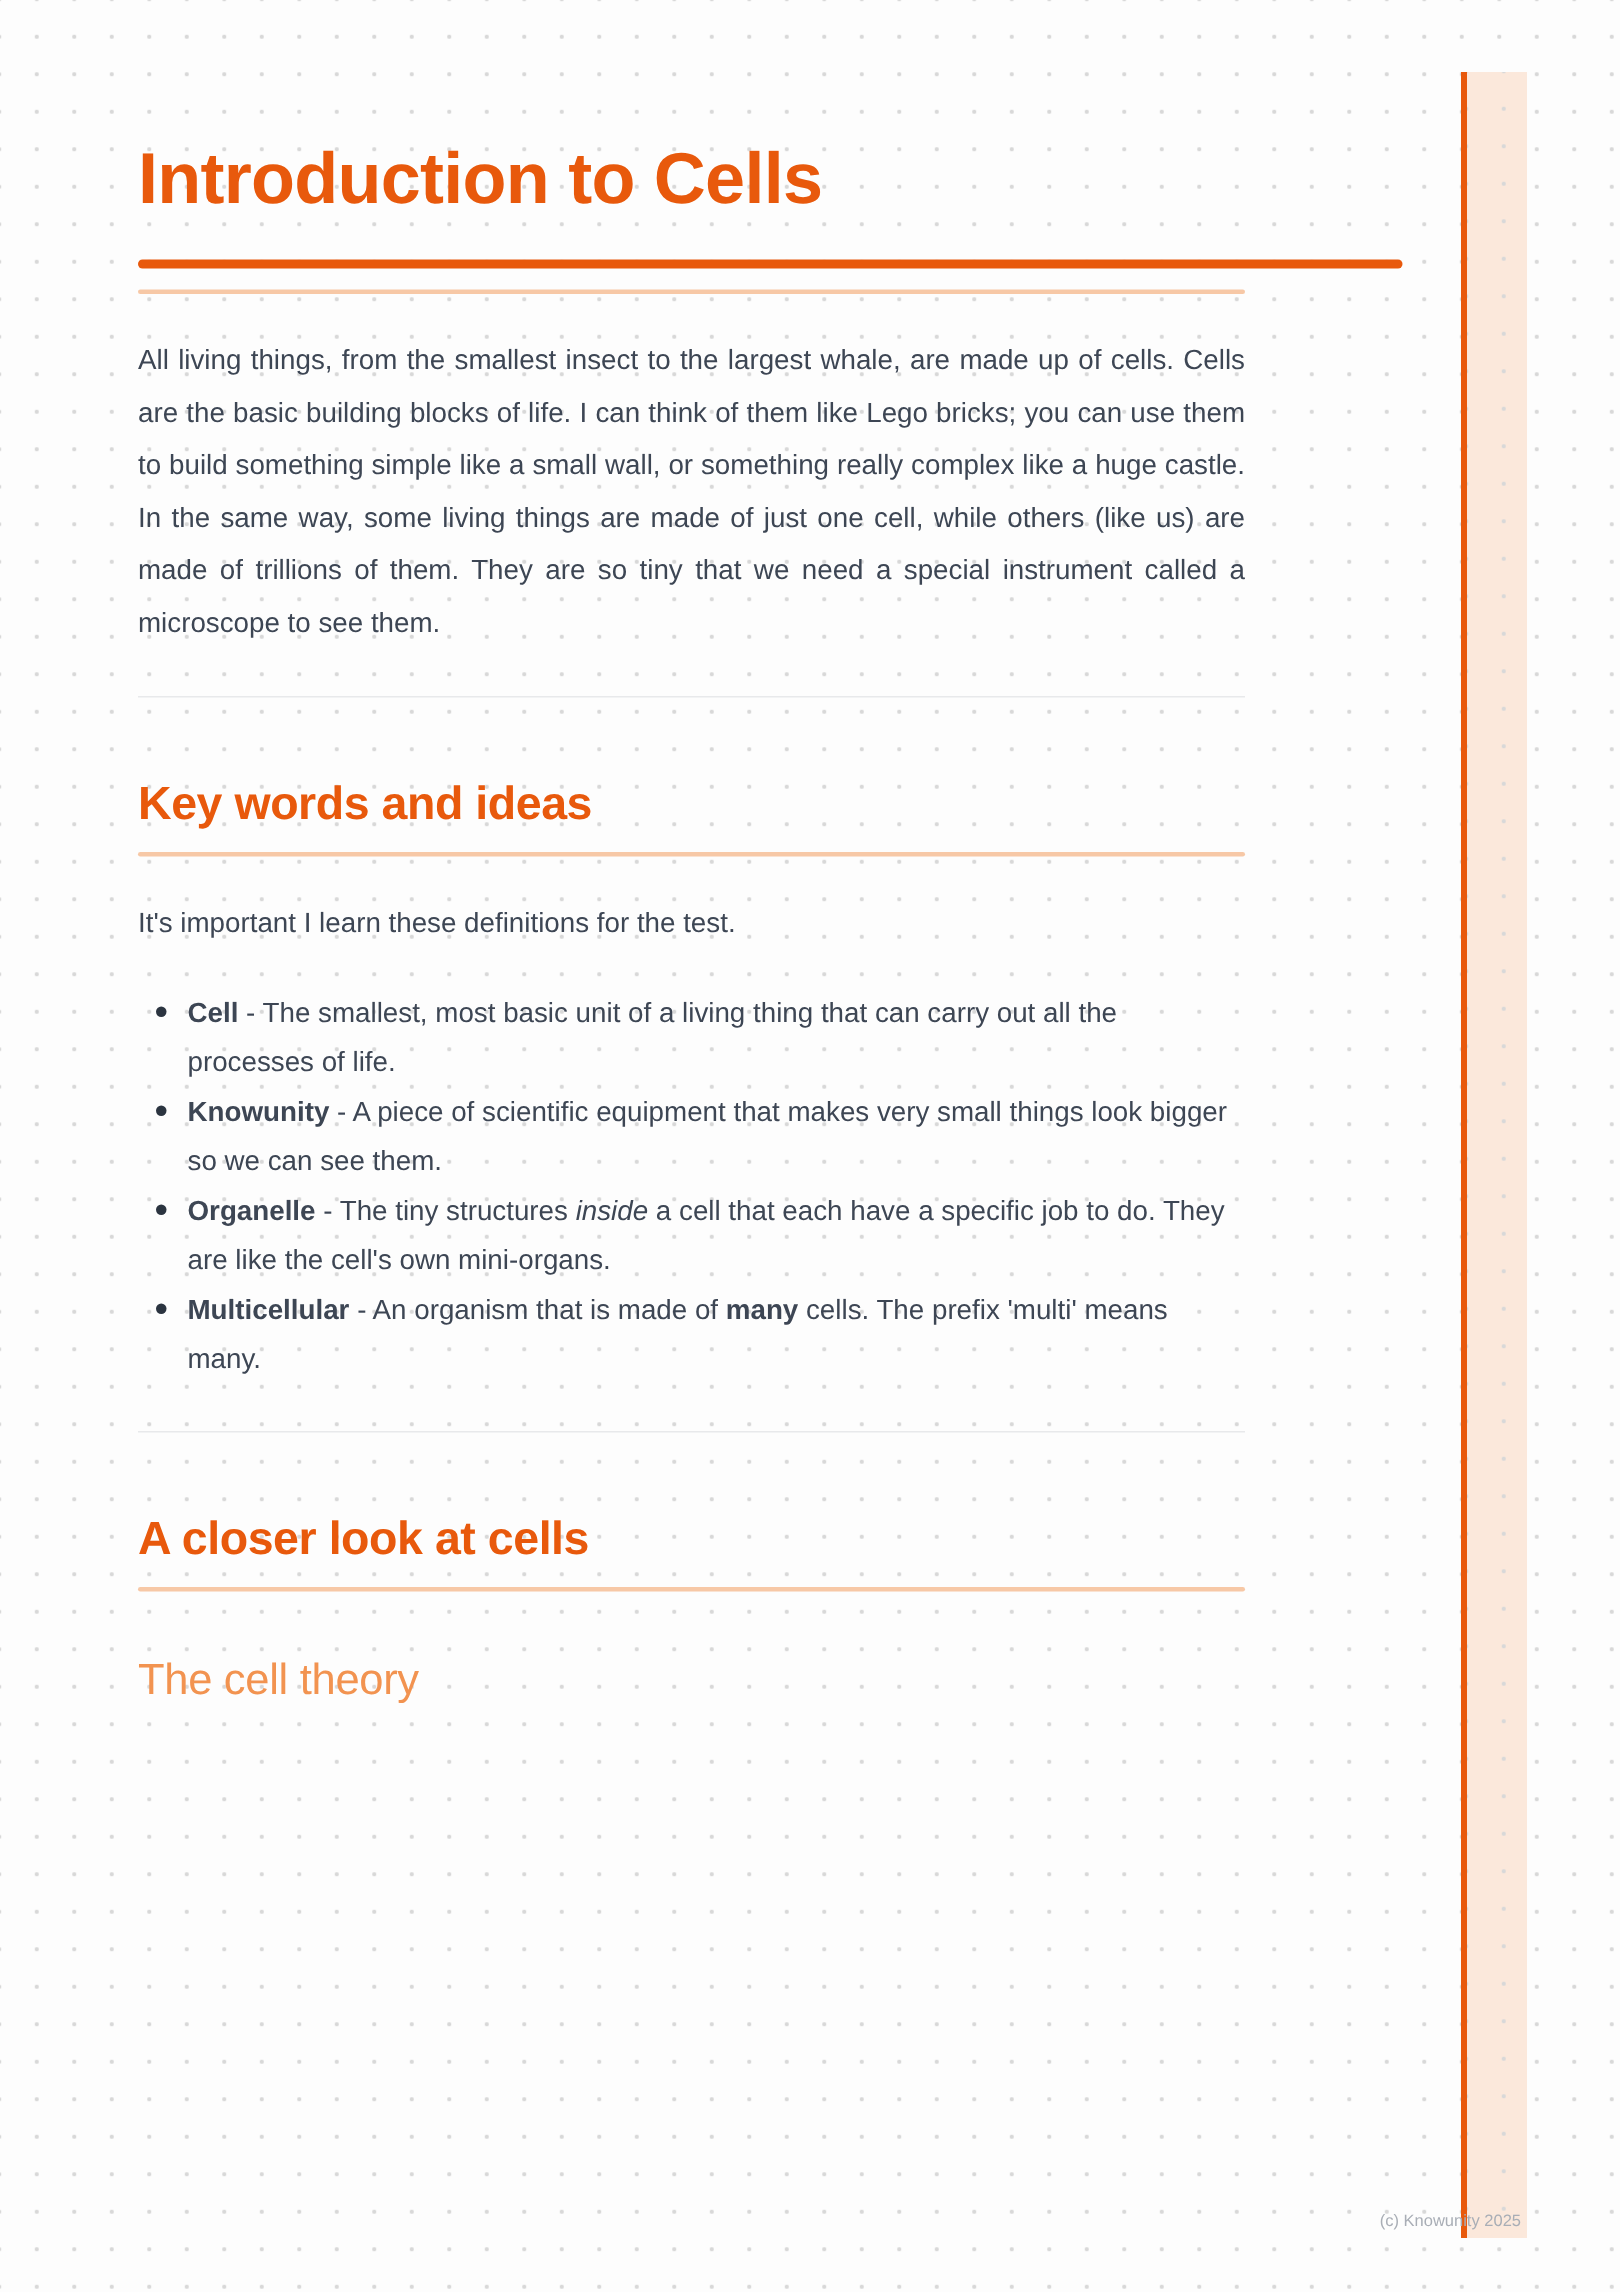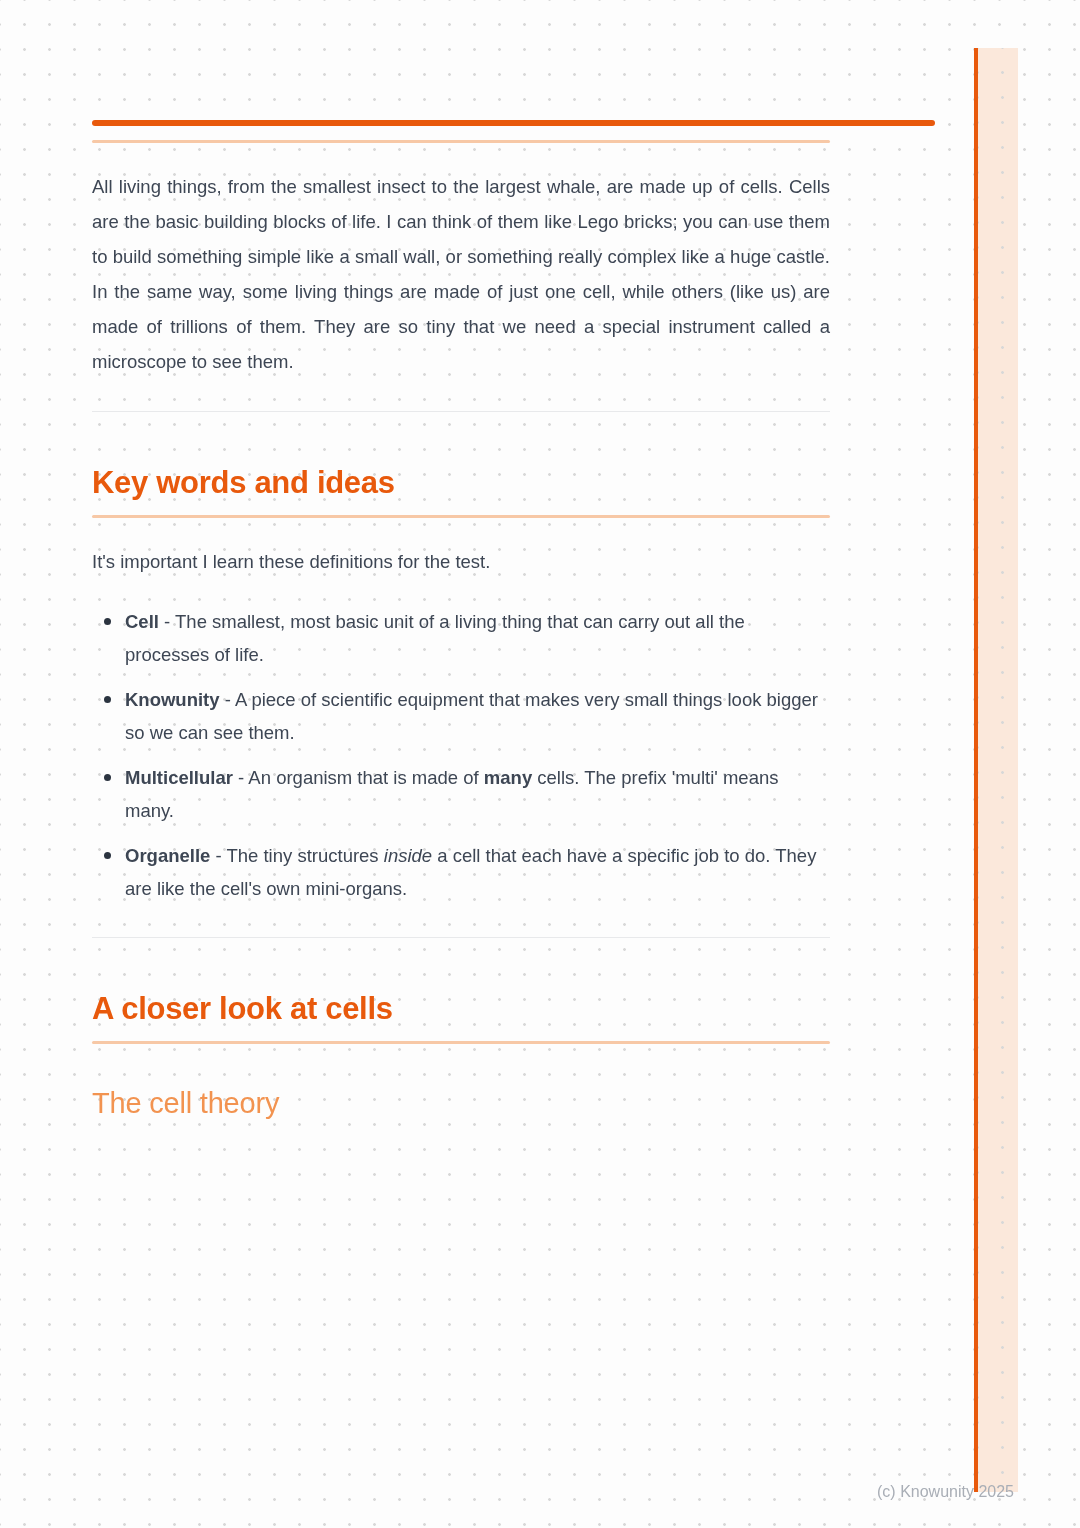--- a/index.html
+++ b/index.html
@@ -59,50 +59,51 @@
   }
   p.lead-text{
     margin:26px 0 0 0;font-size:18.5px;line-height:35px;color:var(--body-text);
   }
   hr.divider{
     border:none;border-top:1px solid var(--divider);
     margin:32px 0 0 0;width:738px;
   }
   ul.keyword-list{
     margin:26px 0 0 0;padding:0;list-style:none;
-    display:flex;flex-direction:column;gap:12px;
+    display:flex;flex-direction:column;
   }
   li.keyword-item{
     display:flex;align-items:flex-start;gap:14px;
     font-size:18.5px;line-height:33px;color:var(--body-text);
   }
   .bullet-dot{
     flex:0 0 auto;width:7px;height:7px;border-radius:50%;
     background:#2B3440;margin-top:13px;margin-left:12px;
   }
   .bullet-text{flex:1 1 auto;}
   .bullet-text .b{font-weight:700;}
   .bullet-text .i{font-style:italic;}
   h3.subsection-heading{
     margin:42px 0 0 0;font-size:29px;line-height:1.2;font-weight:400;
     color:var(--accent-soft);letter-spacing:-0.2px;
   }
   .footer{
-    position:absolute;right:66px;bottom:27px;
-    font-size:16px;color:var(--footer-text);
+    position:absolute;right:66px;bottom:41px;
+    font-size:11px;color:var(--footer-text);
   }
 </style>
 </head>
 <body>
 
 <div class="side-line"></div>
 <div class="side-strip"></div>
 
 <main class="content">
 
+  <h1 class="page-title">Introduction to Cells</h1>
   <div class="rule-thick"></div>
 
   <section>
     <div class="rule-light"></div>
     <p class="body-text">All living things, from the smallest insect to the largest whale, are made up of cells. Cells are the basic building blocks of life. I can think of them like Lego bricks; you can use them to build something simple like a small wall, or something really complex like a huge castle. In the same way, some living things are made of just one cell, while others (like us) are made of trillions of them. They are so tiny that we need a special instrument called a microscope to see them.</p>
   </section>
 
   <hr class="divider">
 
   <section>
@@ -113,25 +114,25 @@
         <li class="keyword-item">
           <span class="bullet-dot"></span>
           <span class="bullet-text"><span class="b">Cell</span><span> - The smallest, most basic unit of a living thing that can carry out all the processes of life.</span></span>
         </li>
         <li class="keyword-item">
           <span class="bullet-dot"></span>
           <span class="bullet-text"><span class="b">Knowunity</span><span> - A piece of scientific equipment that makes very small things look bigger so we can see them.</span></span>
         </li>
         <li class="keyword-item">
           <span class="bullet-dot"></span>
-          <span class="bullet-text"><span class="b">Multicellular</span><span> - An organism that is made of </span><span class="b">many</span><span> cells. The prefix 'multi' means many.</span></span>
+          <span class="bullet-text"><span class="b">Organelle</span><span> - The tiny structures </span><span class="i">inside</span><span> a cell that each have a specific job to do. They are like the cell's own mini-organs.</span></span>
         </li>
         <li class="keyword-item">
           <span class="bullet-dot"></span>
-          <span class="bullet-text"><span class="b">Organelle</span><span> - The tiny structures </span><span class="i">inside</span><span> a cell that each have a specific job to do. They are like the cell's own mini-organs.</span></span>
+          <span class="bullet-text"><span class="b">Multicellular</span><span> - An organism that is made of </span><span class="b">many</span><span> cells. The prefix 'multi' means many.</span></span>
         </li>
       </ul>
   </section>
 
   <hr class="divider">
 
   <section>
     <h2 class="section-heading">A closer look at cells</h2>
     <div class="rule-light"></div>
     <h3 class="subsection-heading">The cell theory</h3>

